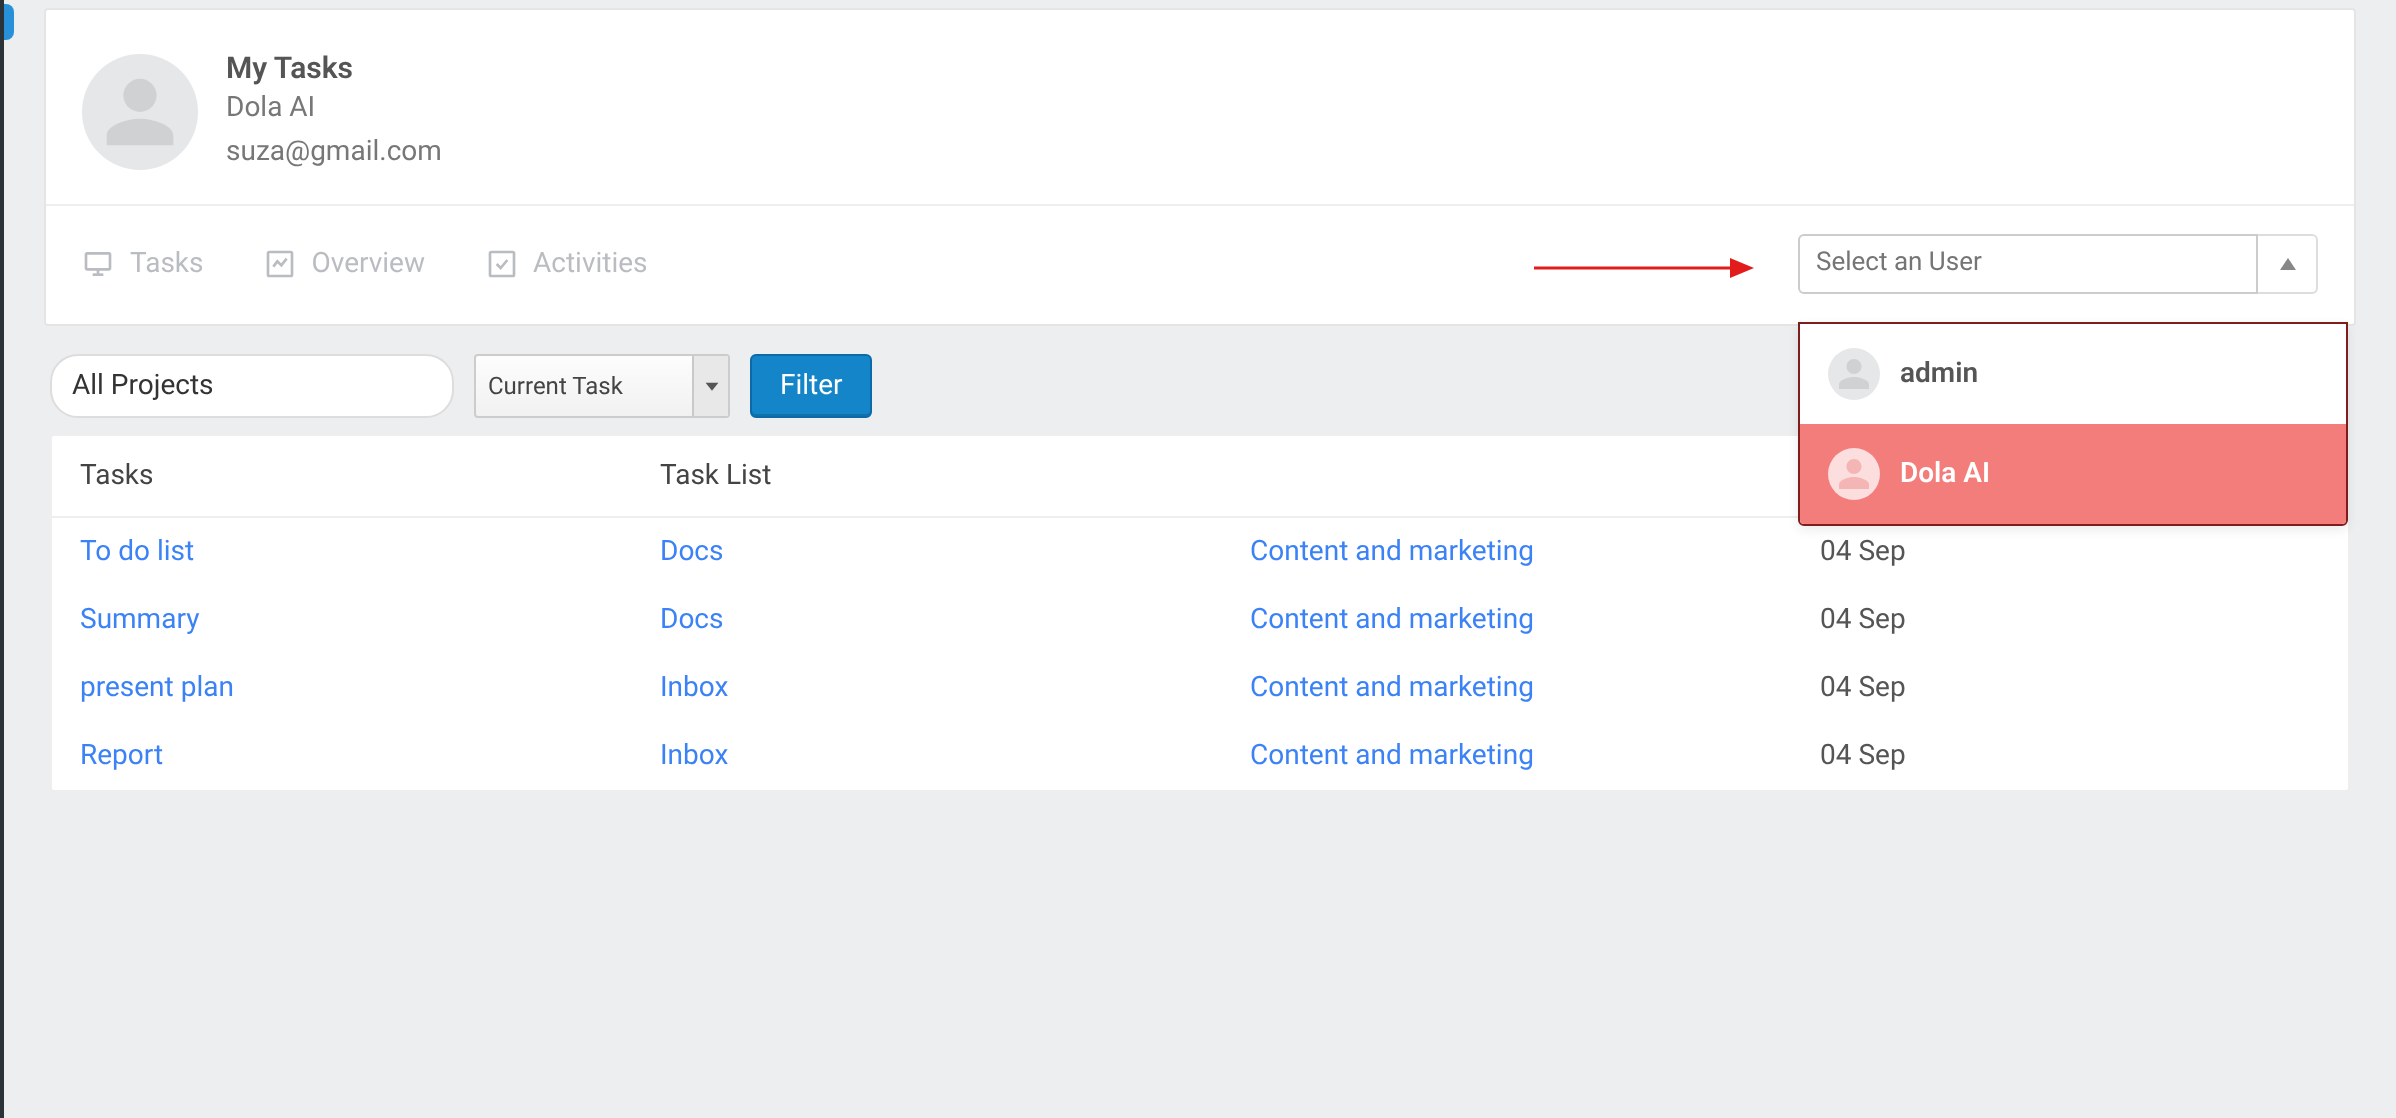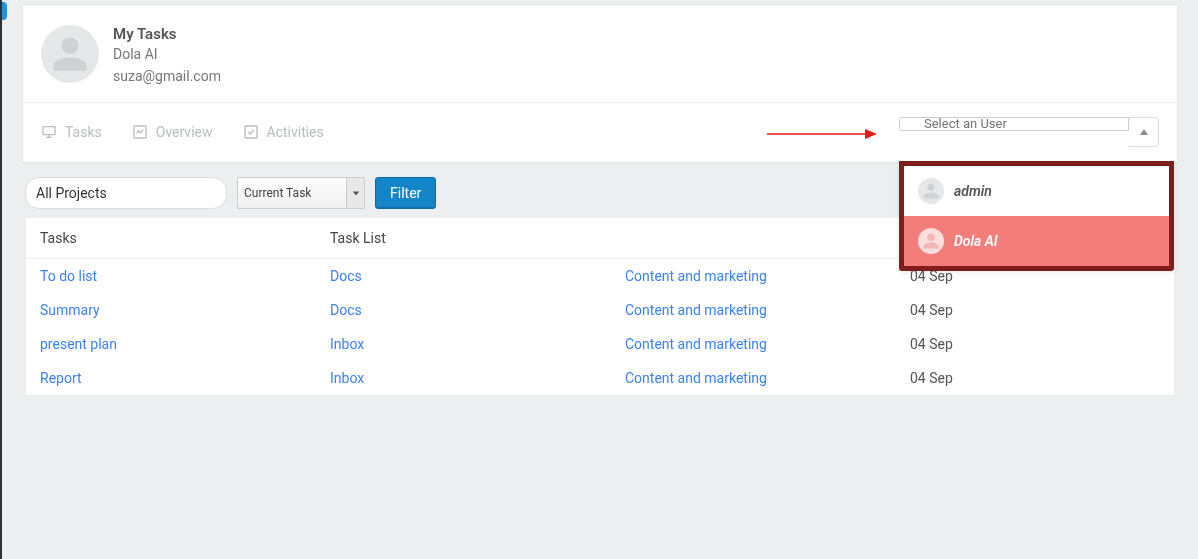--- a/index.html
+++ b/index.html
@@ -1,35 +1,35 @@
 <!DOCTYPE html>
 <html><head>
 <meta charset="utf-8">
 <style>
   * { box-sizing: border-box; font-family: -apple-system, BlinkMacSystemFont, "Segoe UI", Roboto, Arial, sans-serif; }
   body { margin:0; background:#eceeef; color:#444; }
   .page { width:1198px; height:559px; position:relative; background:#eceeef; padding:0 5px; overflow:hidden; border-left:2px solid #2c3338;}
   .edge-accent { position:absolute; left:-2px; top:2px; width:7px; height:18px; background:#2890d9; border-radius:0 4px 4px 0;}
   .card { background:#fff; border:1px solid #e5e5e5; margin:4px 15px 0 15px; border-radius:2px; }
-  .header-row { display:flex; padding:20px 22px 14px 18px; }
+  .header-row { display:flex; align-items:center; padding:20px 22px 14px 18px; }
   .avatar-lg { width:58px; height:58px; border-radius:50%; background:#e6e7e8; display:flex; align-items:center; justify-content:center; margin-right:14px; }
   .avatar-lg svg { width:40px; height:40px; fill:#cfd1d3; }
   .user-text h3 { margin:0; font-size:15px; font-weight:600; color:#555; }
   .user-text div { font-size:14px; color:#777; line-height:1.6; }
 
   .tabs-row { border-top:1px solid #eee; display:flex; align-items:center; padding:0 18px; position:relative; height:60px;}
   .tab { display:flex; align-items:center; gap:8px; color:#b9bdc1; font-size:14px; margin-right:30px; cursor:pointer; padding:10px 0;}
   .tab svg { width:16px; height:16px; stroke:#b9bdc1; fill:none; stroke-width:2; }
 
   .select-user { position:absolute; right:18px; top:14px; width:260px; }
   .select-input-wrap { display:flex; }
-  .select-input { flex:1; border:1px solid #ccc; border-radius:3px 0 0 3px; height:14px; padding:4px 24px; font-size:13px; outline:none;}
+  .select-input { flex:1; border:1px solid #ccc; border-radius:3px 0 0 3px; height:30px; padding:4px 8px; font-size:13px; outline:none;}
   .select-toggle { width:30px; height:30px; border:1px solid #ddd; border-left:none; border-radius:0 3px 3px 0; background:#fff; display:flex; align-items:center; justify-content:center; cursor:pointer;}
   .select-toggle svg { width:10px; height:10px; fill:#888;}
-  .dropdown { position:absolute; top:44px; left:0; width:275px; background:#fff; border:5px solid #7f1d1d; box-shadow:0 2px 6px rgba(0,0,0,0.08); border-radius:0 0 3px 3px; overflow:hidden; z-index:20;font-style:italic;}
+  .dropdown { position:absolute; top:44px; left:0; width:275px; background:#fff; border:1px solid #7f1d1d; box-shadow:0 2px 6px rgba(0,0,0,0.08); border-radius:0 0 3px 3px; overflow:hidden; z-index:20;}
   .option { display:flex; align-items:center; gap:10px; padding:12px 14px; font-size:14px; cursor:pointer; }
   .opt-avatar { width:26px; height:26px; border-radius:50%; background:#e6e7e8; display:flex; align-items:center; justify-content:center;}
   .opt-avatar.light { background:#fbdedd; }
   .opt-avatar svg { width:18px; height:18px; fill:#cfd1d3; }
   .opt-avatar.light svg { fill:#f3b6b4; }
   .option.highlight { background:#f37d7a; color:#fff; }
   .option .lbl { font-weight:600; color:#555;}
   .option.highlight .lbl { color:#fff; }
 
   .arrow { position:absolute; right:300px; top:24px; width:110px; height:14px; z-index:5;}

